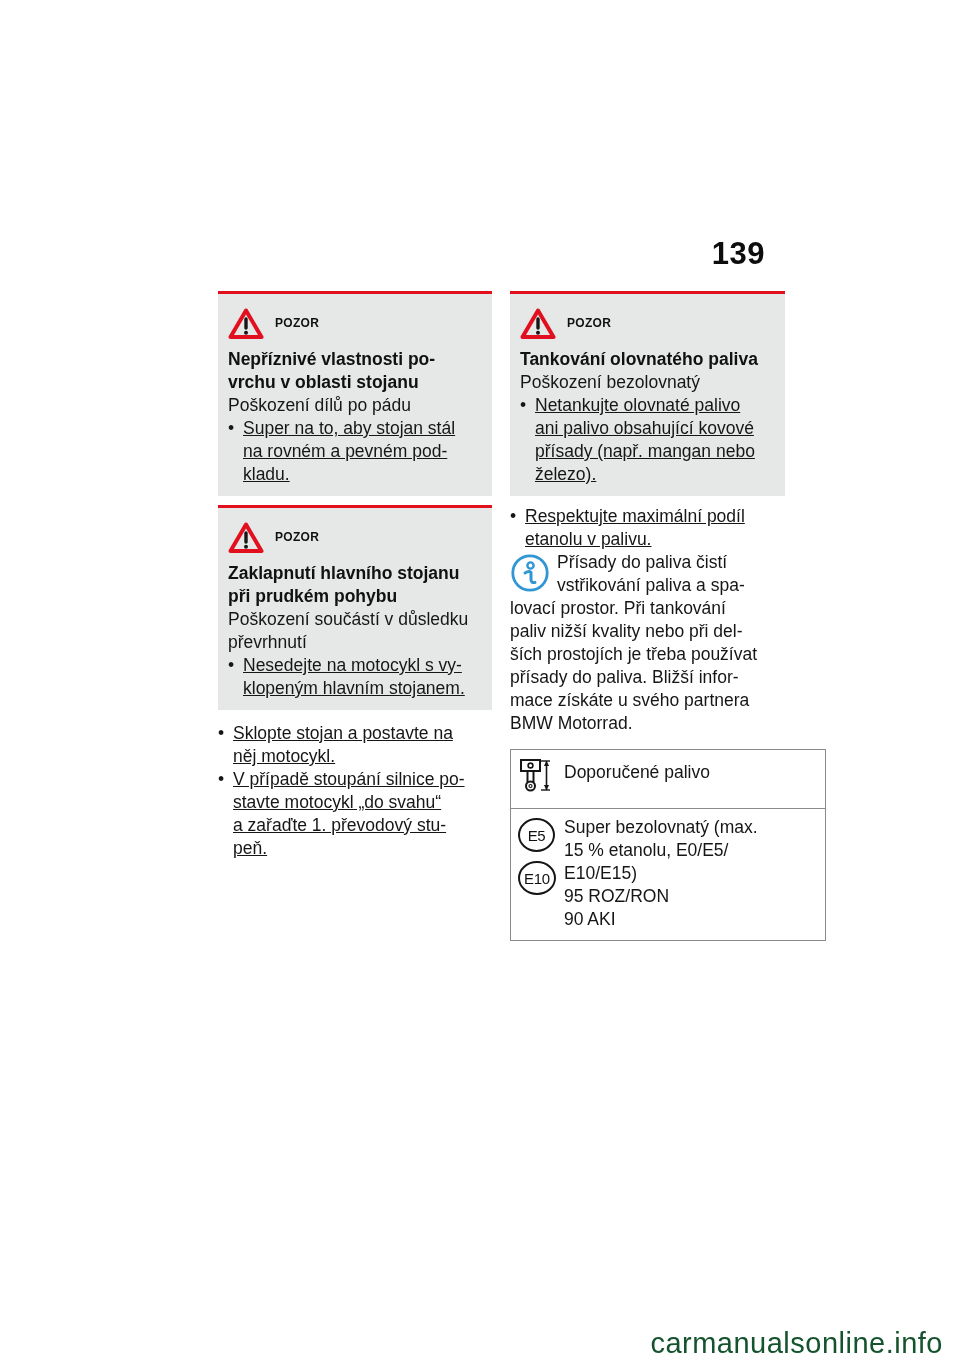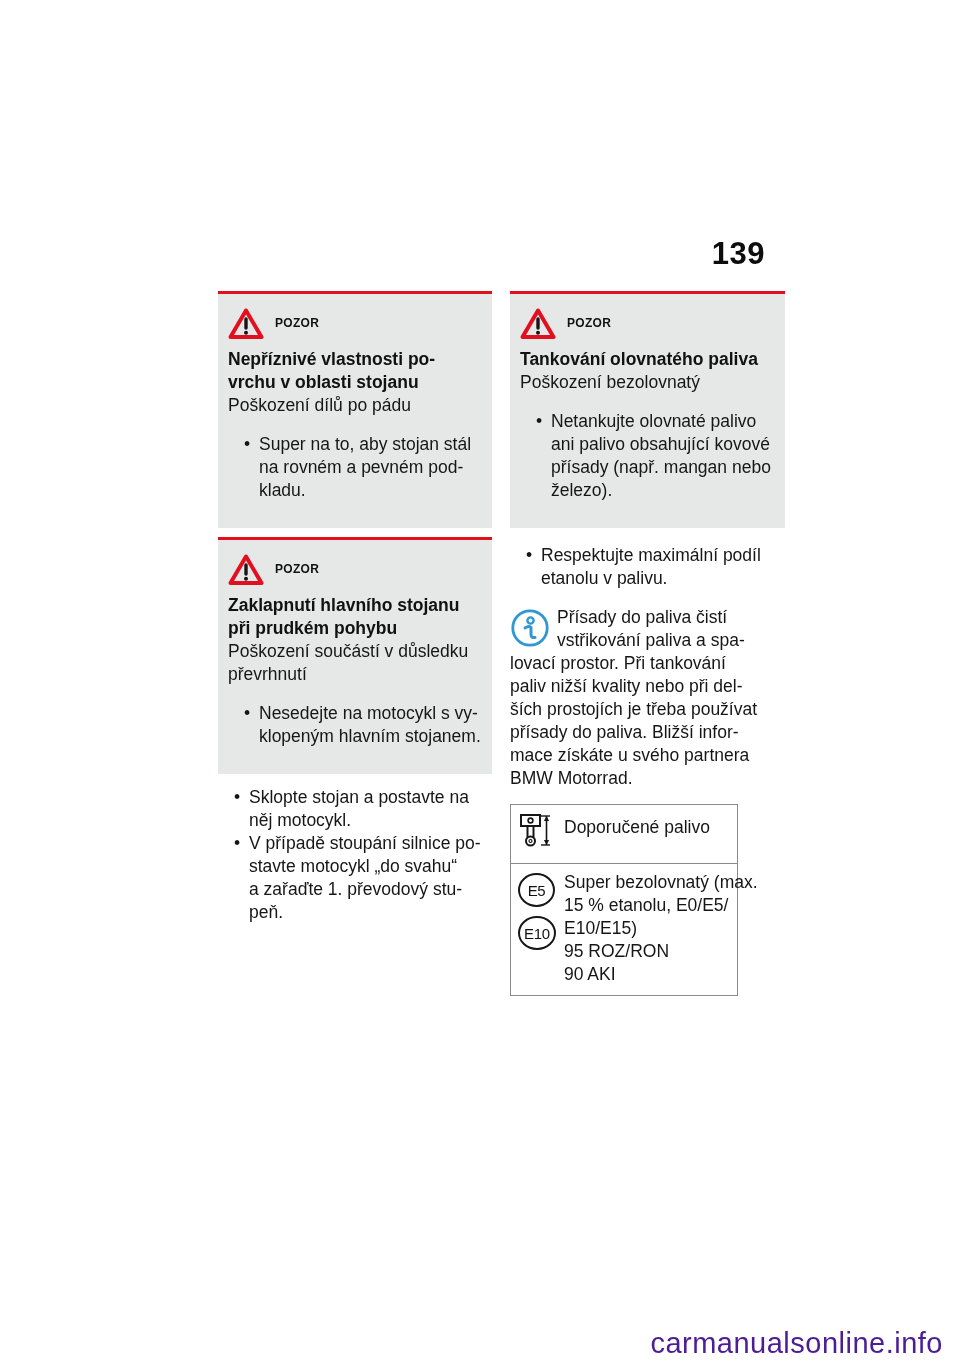--- a/index.html
+++ b/index.html
@@ -20,53 +20,53 @@
   
   .warn-box{
     background:#e6e8e8;border-top:3px solid #e2101e;
     padding:11px 8px 10px 10px;margin-bottom:9px;box-sizing:border-box;
   }
   .warn-head{display:flex;align-items:center;gap:11px;height:36px;}
   .warn-label{font-size:12px;font-weight:700;letter-spacing:.3px;color:#111;}
   .warn-title{font-weight:700;margin-top:7px;color:#111;}
   .warn-body{margin-top:0;}
   
-  ul.bullets{list-style:none;margin:16px;padding:0;}
+  ul.bullets{list-style:none;margin:0;padding:0;text-decoration:underline;}
   ul.bullets li{position:relative;padding-left:15px;}
   ul.bullets li::before{content:"\2022";position:absolute;left:0;top:0;}
   ul.outer-bullets{margin-top:12px;}
   
   .section{margin-top:16px;border-top:2px solid #111;padding-top:7px;width:264px;}
   .section-heading{font-size:19px;font-weight:700;letter-spacing:.2px;margin:0;color:#0d0d0d;}
   .subheading{font-size:17.5px;font-weight:700;margin:0;color:#0d0d0d;}
   .subheading.first{margin-top:12px;}
   .section p{margin:0;}
   
   .info-note{}
   .info-note .info-svg{float:left;margin:2px 7px 2px 0;}
   
   .rc-bullets{margin-top:14px;}
   
   .fuel-table{
-    margin-top:14px;border:1.5px solid #8a8a8a;width:228px;box-sizing:border-box;background:#fff;
+    margin-top:14px;border:1.5px solid #8a8a8a;width:316px;box-sizing:border-box;background:#fff;
   }
   .ft-row{display:flex;padding:7px 8px 9px 7px;}
   .ft-row.header{border-bottom:1.5px solid #8a8a8a;min-height:42px;align-items:flex-start;}
   .ft-icon-col{width:46px;flex:0 0 46px;}
   .ft-label{margin-top:4px;}
   .badge-col{width:46px;flex:0 0 46px;display:flex;flex-direction:column;gap:9px;align-items:flex-start;padding-top:2px;}
   .badge{
     box-sizing:border-box;height:34px;min-width:37px;padding:0 4px;border:2.5px solid #161616;border-radius:50%;
     display:flex;align-items:center;justify-content:center;
     font-weight:400;font-size:15px;letter-spacing:-.3px;color:#111;background:#fff;
   }
   
   #watermark{
     position:absolute;top:1327px;right:17px;
-    font-size:29px;color:#4c1d95;letter-spacing:.5px;
+    font-size:29px;color:#14532d;letter-spacing:.5px;
   }
 </style>
 </head>
 <body>
 
 <svg width="0" height="0" style="position:absolute">
   <defs>
     <g id="tpl-warning-triangle">
       <path d="M18 3.5 L33.5 30 H2.5 Z" fill="none" stroke="#e2101e" stroke-width="4" stroke-linejoin="round"></path>
       <line x1="18" y1="12" x2="18" y2="21" stroke="#161616" stroke-width="3.4" stroke-linecap="round"></line>

